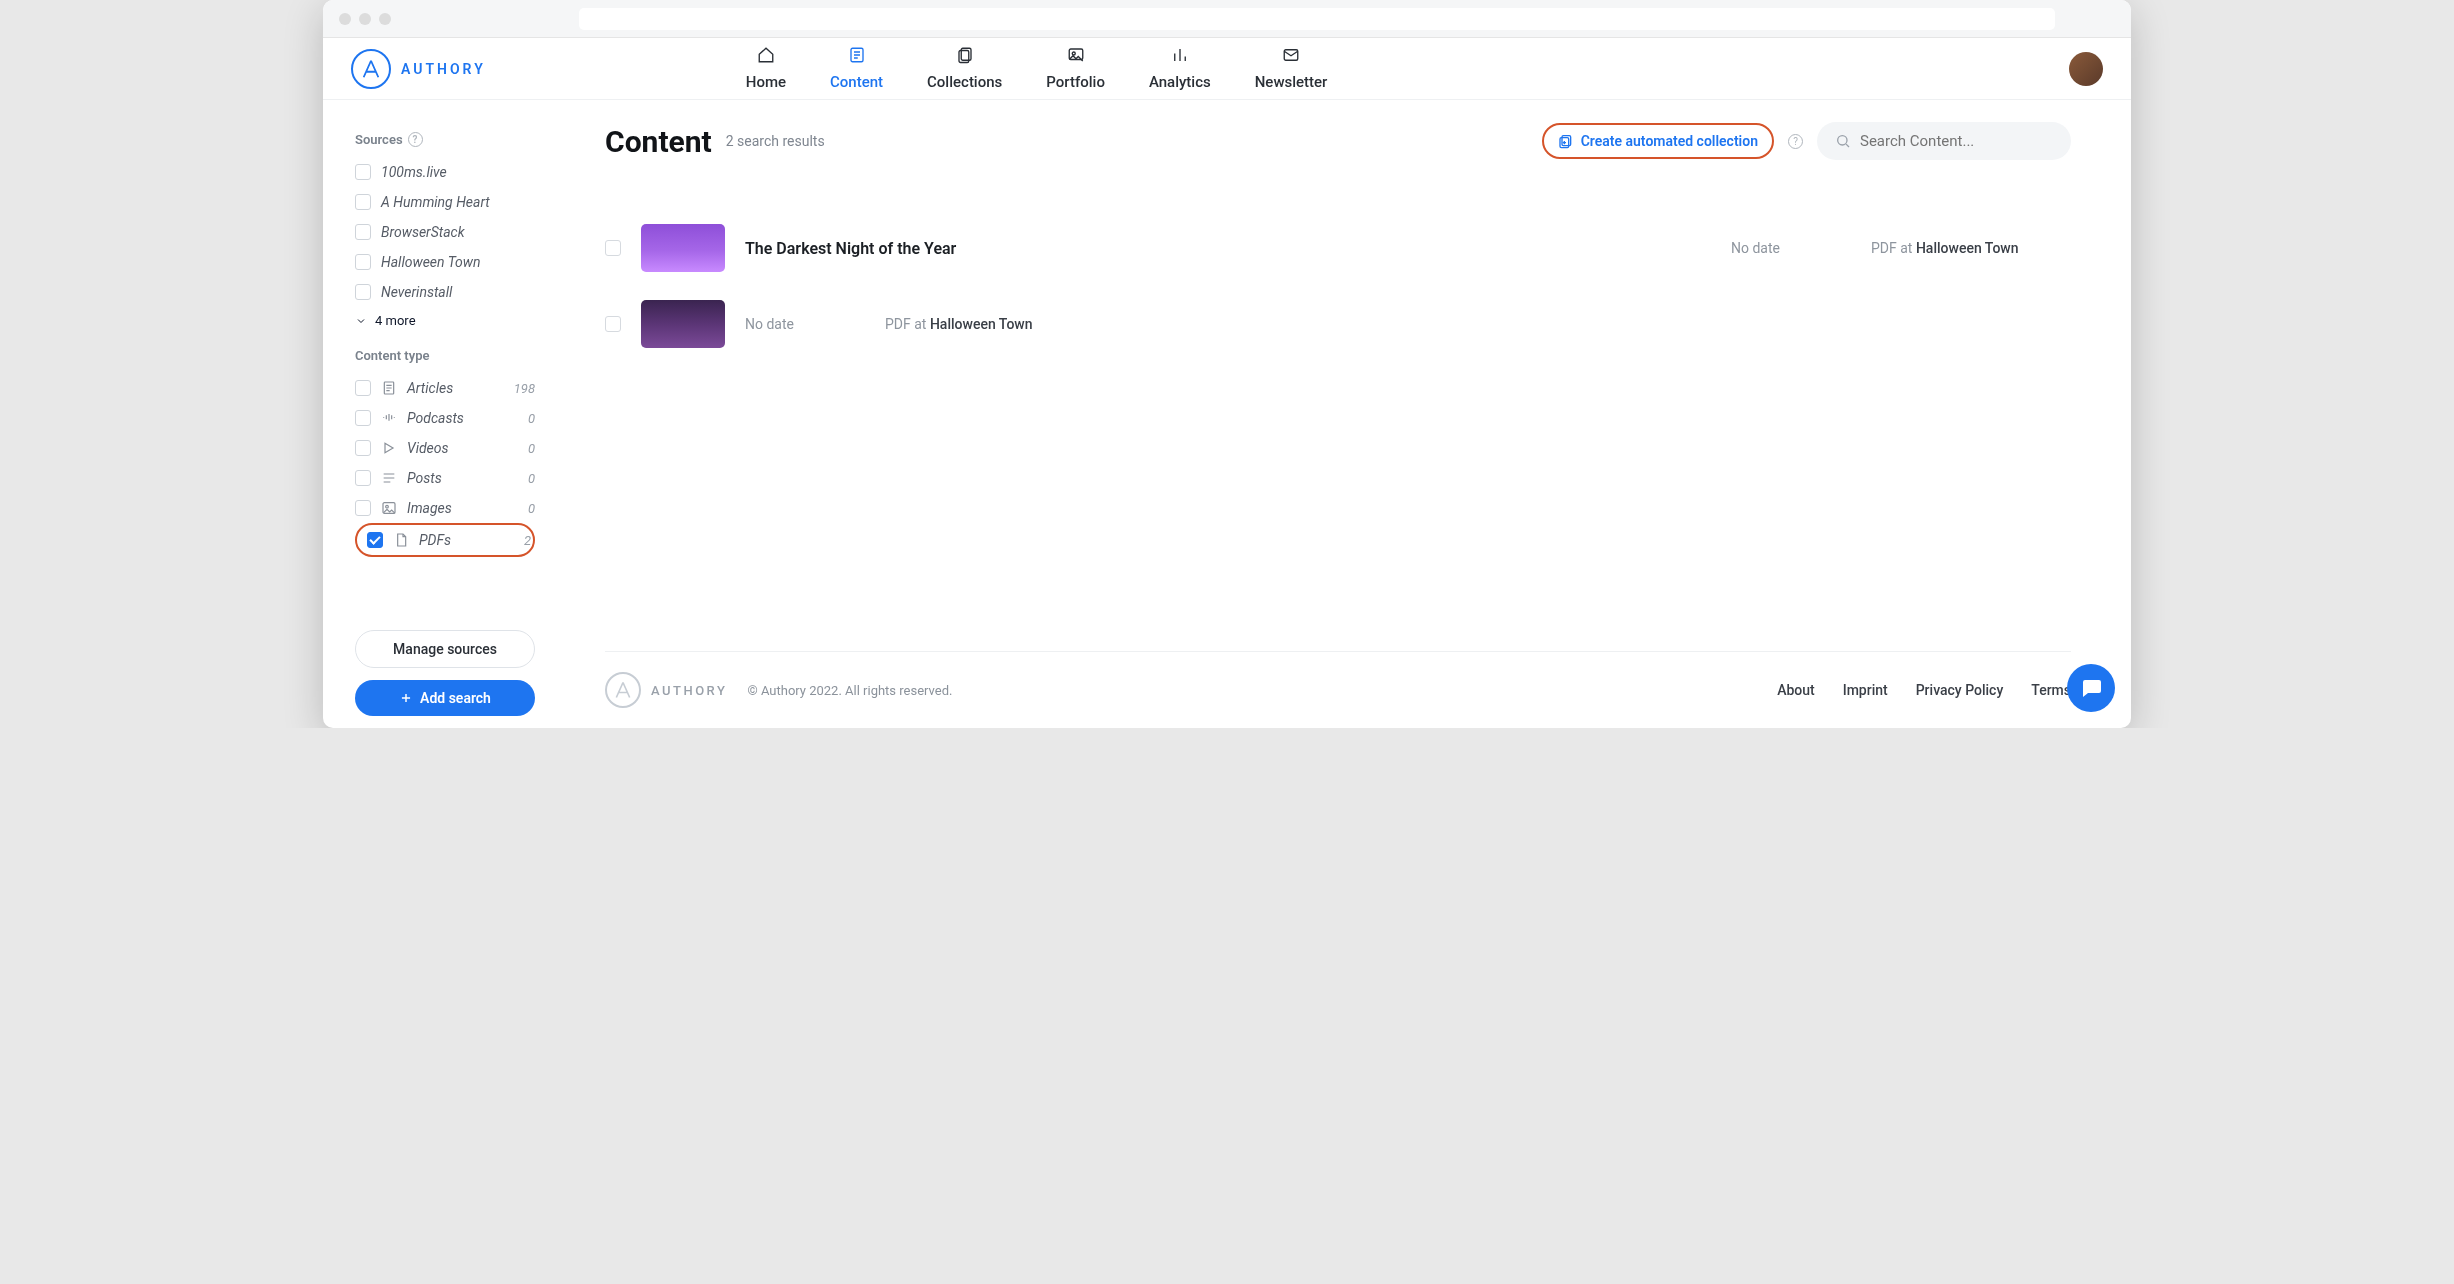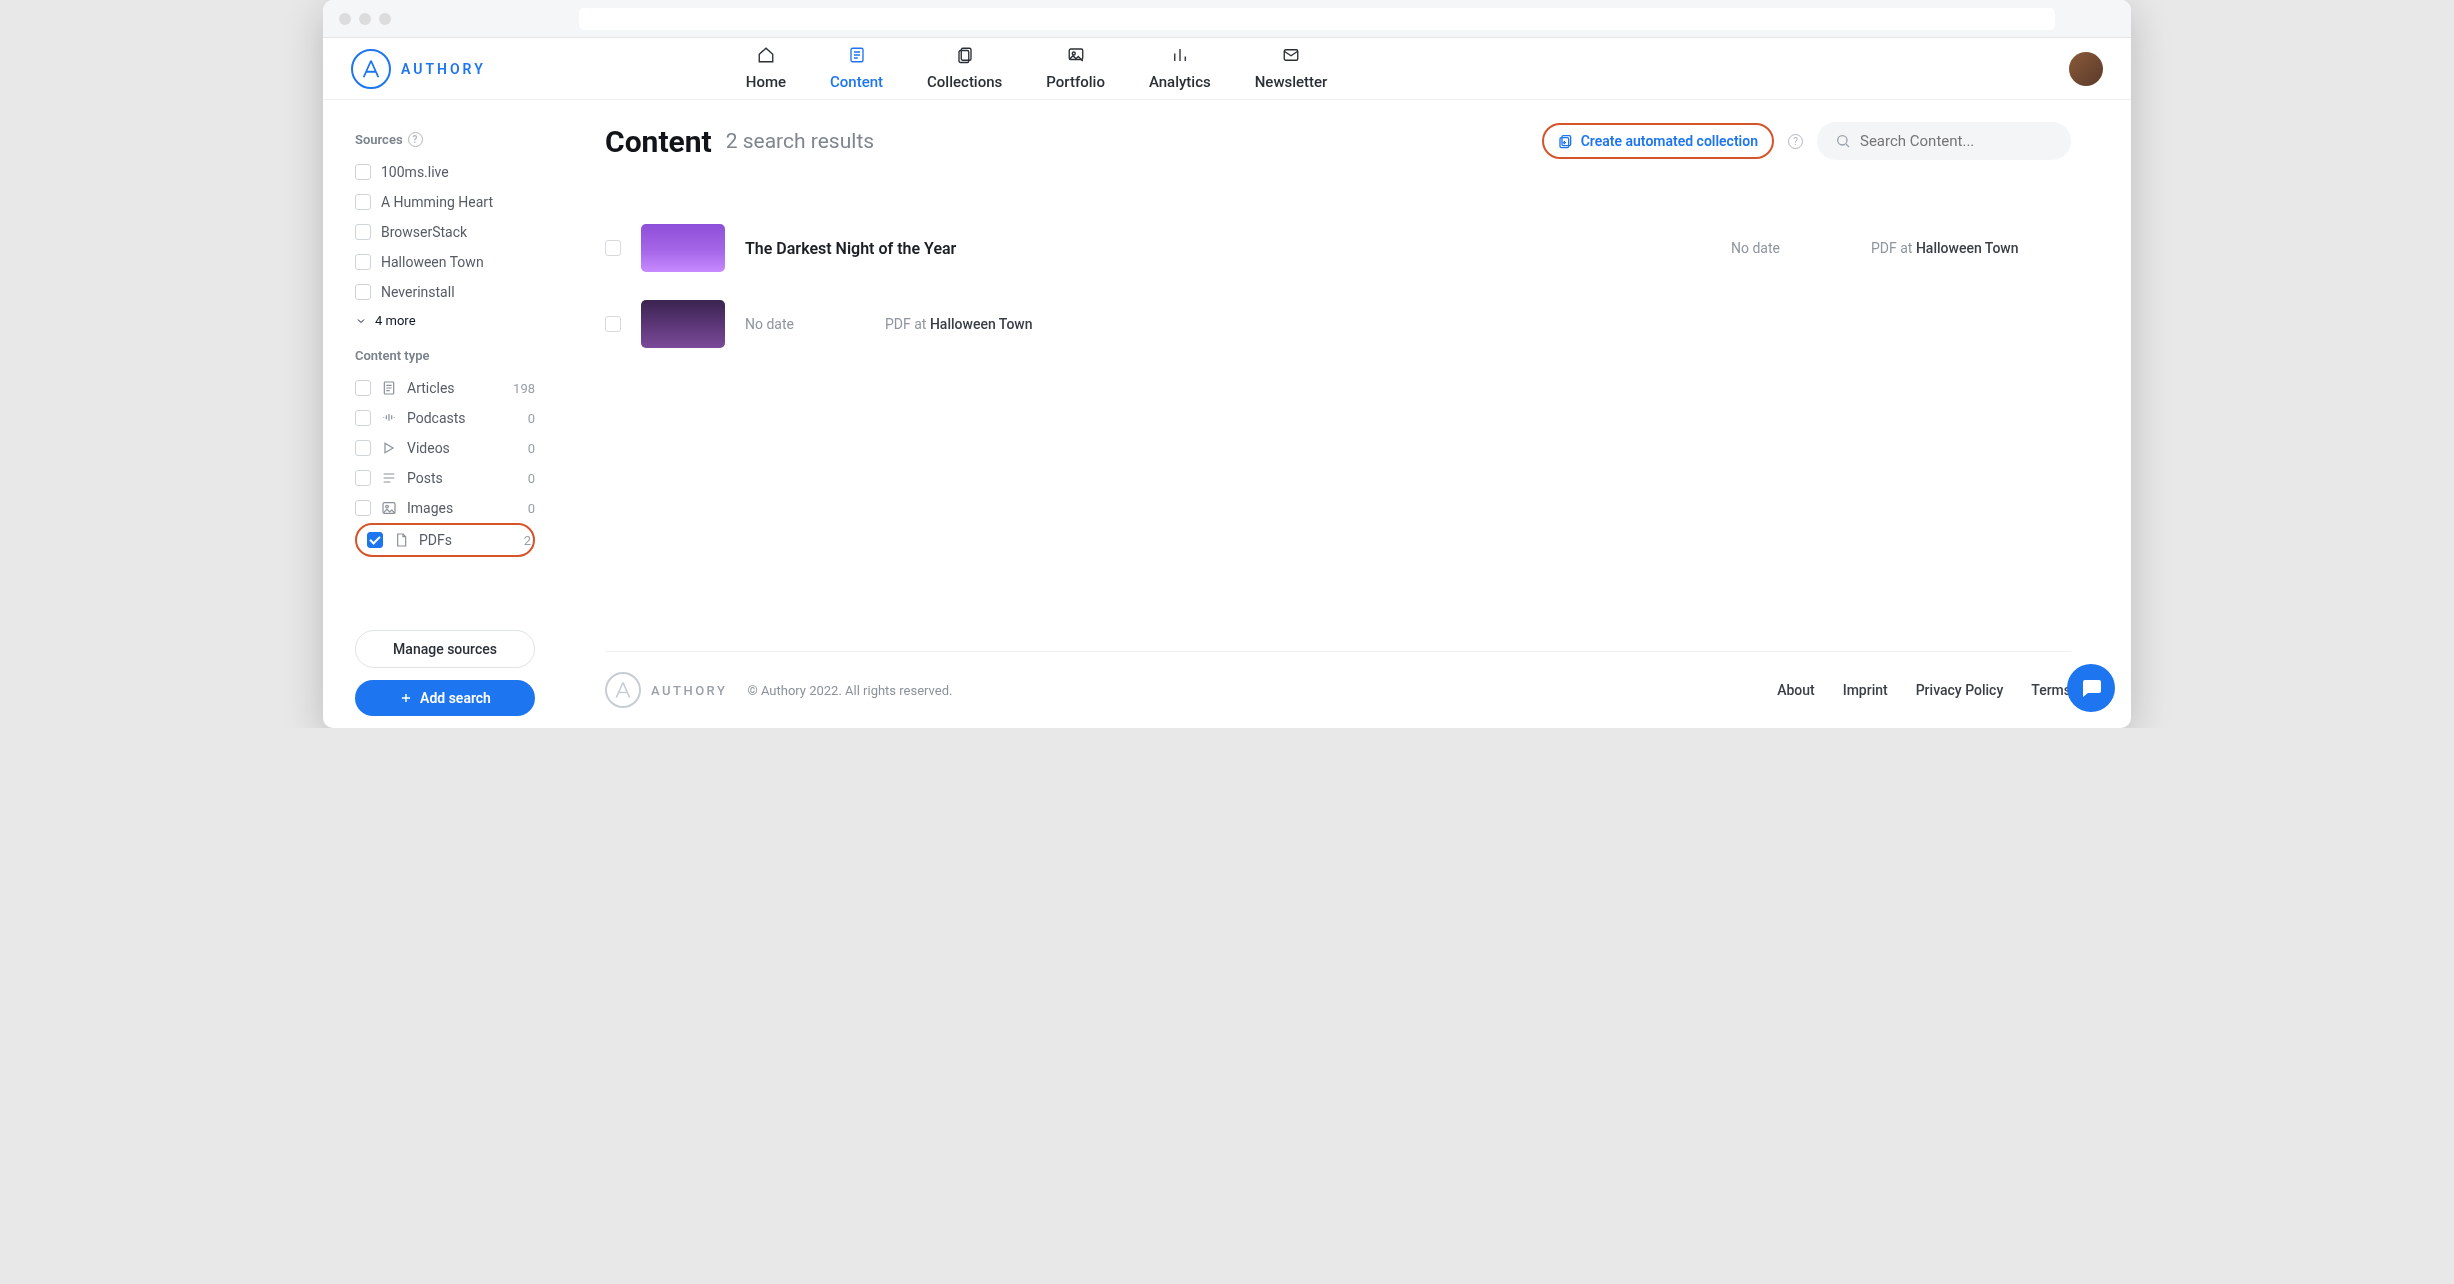--- a/index.html
+++ b/index.html
@@ -14,36 +14,36 @@
 .logo-badge { width: 40px; height: 40px; border: 2px solid #1e75f0; border-radius: 50%; display: flex; align-items: center; justify-content: center; color: #1e75f0; }
 .nav-center { display: flex; gap: 44px; margin-left: 260px; }
 .nav-item { display: flex; align-items: center; gap: 9px; color: #2a2f36; font-size: 15px; font-weight: 500; cursor: pointer; flex-direction: column; }
 .nav-item.active { color: #1e75f0; }
 .nav-icon { width: 18px; height: 18px; display: inline-flex; }
 .avatar { width: 34px; height: 34px; border-radius: 50%; background: linear-gradient(135deg,#8a5a3a,#5a3a2a); margin-left: auto; }
 .body { flex: 1; display: flex; overflow: hidden; gap: 12px; }
 .sidebar { width: 230px; padding: 18px 18px 0 32px; display: flex; flex-direction: column; font-size: 14px; color: #565c66; }
 .section-label { font-size: 13px; color: #7a828c; font-weight: 600; margin: 14px 0 10px; display: flex; align-items: center; gap: 5px; }
 .help-circle { width: 15px; height: 15px; border: 1.5px solid #b0b6bd; border-radius: 50%; display: inline-flex; align-items: center; justify-content: center; font-size: 10px; color: #b0b6bd; }
-.source-item, .type-item { display: flex; align-items: center; gap: 10px; padding: 7px 0; cursor: pointer; }
+.source-item, .type-item { display: flex; align-items: center; gap: 10px; padding: 7px 0; cursor: pointer; font-style: italic; }
 .chk { width: 16px; height: 16px; border: 1.5px solid #cfd4da; border-radius: 3px; flex-shrink: 0; background: #fff; }
 .chk.checked { background: #1e75f0; border-color: #1e75f0; position: relative; }
 .chk.checked::after { content: ""; position: absolute; left: 4px; top: 1px; width: 4px; height: 8px; border: solid #fff; border-width: 0 2px 2px 0; transform: rotate(45deg); }
 .type-item .tname { flex: 1; }
 .type-item .tcount { color: #989fa8; font-size: 13px; }
 .type-icon { width: 16px; height: 16px; display: inline-flex; color: #8a9099; }
 .more-row { display: flex; align-items: center; gap: 8px; color: #0f172a; font-size: 13px; padding: 6px 0; cursor: pointer; }
 .sidebar-footer { margin-top: auto; padding-bottom: 12px; }
 .btn-outline { width: 180px; padding: 10px 0; border: 1px solid #dfe3e8; border-radius: 22px; background: #fff; color: #2a2f36; font-size: 14px; font-weight: 500; cursor: pointer; margin-bottom: 12px; }
 .btn-primary { width: 180px; padding: 10px 0; border: none; border-radius: 22px; background: #1e75f0; color: #fff; font-size: 14px; font-weight: 600; cursor: pointer; display: flex; align-items: center; justify-content: center; gap: 7px; }
 .highlight-ring { border: 2.5px solid #d5542a; border-radius: 22px; padding: 2px 4px; display: inline-block; }
 .main { flex: 1; padding: 22px 60px 0 40px; display: flex; flex-direction: column; }
 .main-header { display: flex; align-items: center; gap: 14px; }
 .page-title { font-size: 30px; font-weight: 700; color: #111418; }
-.result-count { color: #7f8690; font-size: 21px; }
+.result-count { color: #7f8690; font-size: 14px; }
 .header-right { margin-left: auto; display: flex; align-items: center; gap: 14px; }
 .create-pill { border: 2.5px solid #d5542a; border-radius: 24px; padding: 8px 14px; display: flex; align-items: center; gap: 7px; color: #1e75f0; font-weight: 600; font-size: 14px; cursor: pointer; }
 .search-box { background: #f3f5f7; border-radius: 22px; padding: 10px 18px; display: flex; align-items: center; gap: 9px; width: 254px; color: #9aa1aa; }
 .search-box input { border: none; background: transparent; outline: none; font-size: 15px; color: #3a3f47; width: 100%; }
 .content-list { margin-top: 50px; }
 .row { display: flex; align-items: center; padding: 14px 0; gap: 20px; }
 .row-chk { width: 16px; height: 16px; border: 1.5px solid #d6dadf; border-radius: 3px; }
 .thumb { width: 84px; height: 48px; border-radius: 5px; flex-shrink: 0; }
 .thumb1 { background: linear-gradient(180deg,#8e4fd8 0%,#a566e8 55%,#c88aff 100%); position: relative; }
 .thumb2 { background: linear-gradient(180deg,#3a2450,#5b3576,#7b4a98); }

